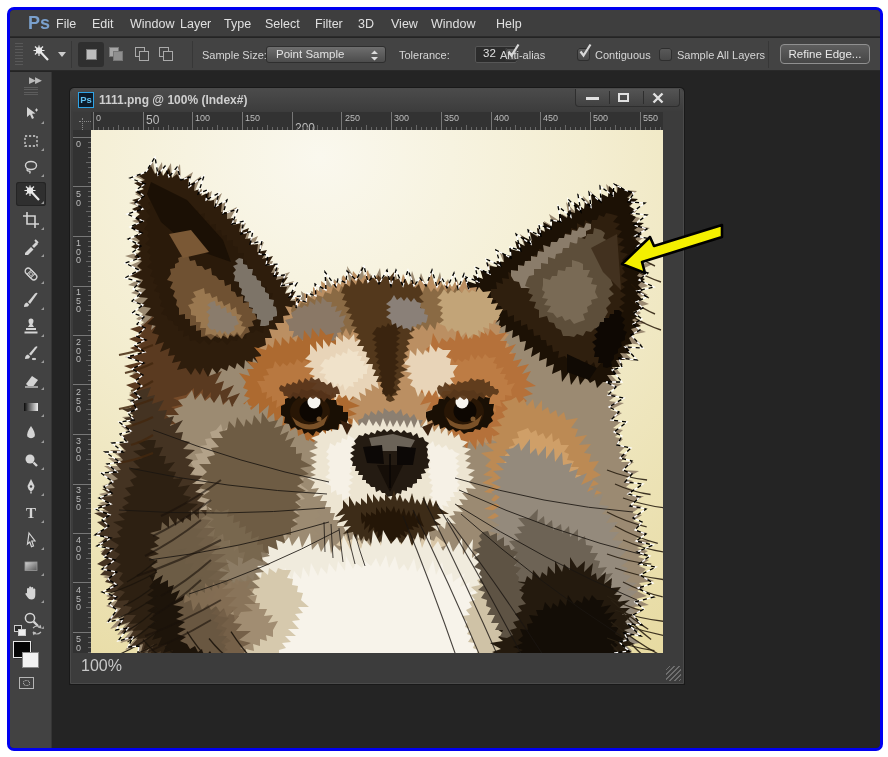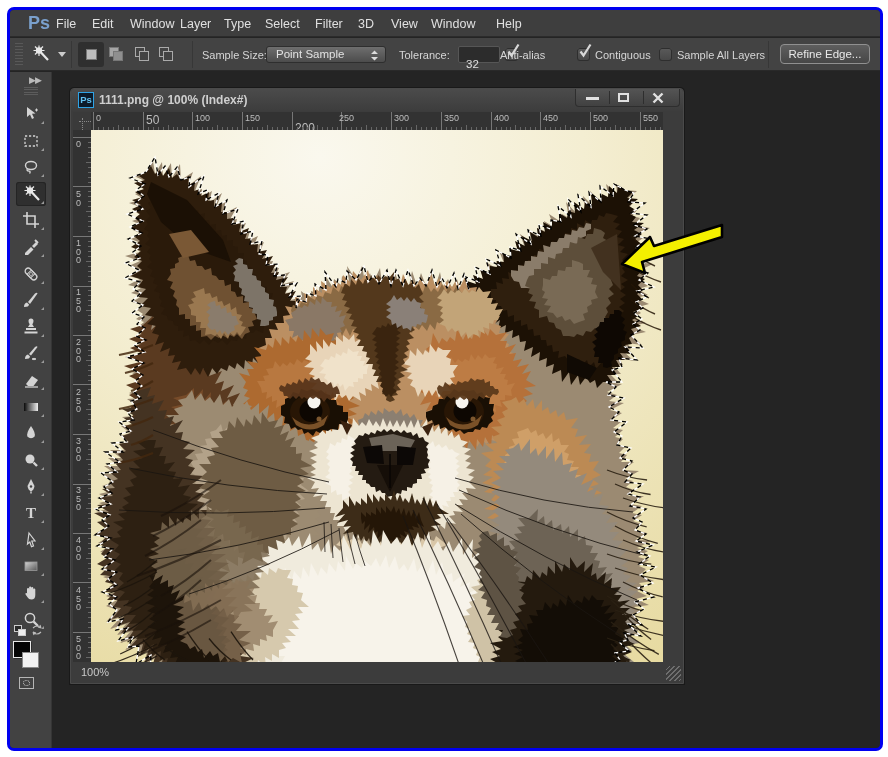--- a/index.html
+++ b/index.html
@@ -5,21 +5,21 @@
 .app{position:absolute;left:7px;top:7px;width:876px;height:744px;background:#242424;border:3px solid #0000f0;border-radius:7px;overflow:hidden}
 .menubar{position:absolute;left:0;top:0;right:0;height:27px;background:#3e3e3e;border-bottom:1px solid #2b2b2b;color:#e0e0e0;font-size:12.5px}
 .menubar span{position:absolute;top:7px}
 .opts{position:absolute;left:0;top:28px;right:0;height:33px;background:#434343;border-bottom:1px solid #292929;color:#d6d6d6;font-size:11px}
 .toolbar{position:absolute;left:0;top:62px;width:42px;bottom:0;background:#424242;border-right:1px solid #353535}
 .docwin{position:absolute;left:60px;top:78px;width:614px;height:596px;background:#3c3c3c;border:1px solid #4a4a4a;border-radius:4px 4px 0 0;box-shadow:0 0 0 1px #191919}
 .dtitle{position:absolute;left:0;top:0;right:0;height:23px;background:linear-gradient(#4b4b4b,#3c3c3c);border-radius:4px 4px 0 0;color:#cfcfcf;font-size:12px;font-weight:bold}
 .hruler{position:absolute;left:20px;top:23px;width:572px;height:18px;background:#323232;overflow:hidden}
 .vruler{position:absolute;left:2px;top:41px;width:18px;height:534px;background:#323232;overflow:hidden}
 .cvs{position:absolute;left:20px;top:41px;width:572px;height:534px;background:#f2ecca;overflow:hidden}
-.dstatus{position:absolute;left:1px;right:1px;bottom:1px;height:20px;background:#3c3c3c;color:#c8c8c8;font-size:11px}
+.dstatus{position:absolute;left:1px;right:1px;bottom:1px;height:29px;background:#3c3c3c;color:#c8c8c8;font-size:16px}
 .chkb{display:inline-block;width:13px;height:13px;border-radius:3px;background:linear-gradient(#5a5a5a,#474747);box-shadow:inset 0 0 0 1px #2e2e2e, inset 0 1px 0 #6a6a6a}
 .callout{position:absolute;left:700px;top:151px;width:154px;height:162px;background:#ffff00;border:2px solid #000;border-radius:12px;color:#000;font-size:18.5px;line-height:23.4px;padding:7px 0 0 13px}
 </style></head><body>
 <div class="app">
   <div class="menubar">
     <span style="left:18px;top:3px;color:#7aa0cc;font-weight:bold;font-size:18px">Ps</span>
     <span style="left:46px">File</span>
       <span style="left:82px">Edit</span>
       <span style="left:120px">Window</span>
     <span style="left:170px">Layer</span>
@@ -53,21 +53,21 @@
     <div style="position:absolute;left:125px;top:9px;width:10px;height:10px;border:1px solid #aaa"></div>
       <div style="position:absolute;left:129px;top:13px;width:10px;height:10px;background:#424242;border:1px solid #aaa"></div>
     <div style="position:absolute;left:149px;top:9px;width:10px;height:10px;border:1px solid #aaa"></div>
       <div style="position:absolute;left:153px;top:13px;width:10px;height:10px;border:1px solid #aaa;background:#424242"></div>
     <div style="position:absolute;left:182px;top:3px;width:1px;height:27px;background:#373737"></div>
     <span style="position:absolute;left:192px;top:11px">Sample Size:</span>
     <div style="position:absolute;left:256px;top:8px;width:120px;height:17px;background:linear-gradient(#6e6e6e,#4c4c4c);border:1px solid #2e2e2e;border-radius:3px;padding:1px 0 0 9px;font-size:11.5px;color:#e2e2e2">Point Sample<svg style="position:absolute;right:6px;top:3px" width="9" height="11" viewBox="0 0 9 11">
           <path d="M1 4 L4.5 0.5 L8 4 Z M1 7 L4.5 10.5 L8 7 Z" fill="#ddd"></path>
         </svg></div>
     <span style="position:absolute;left:389px;top:11px">Tolerance:</span>
-    <div style="position:absolute;left:448px;top:8px;width:42px;height:17px;background:#2c2c2c;border:1px solid #565656;border-radius:2px;padding:11px 0 0 7px;font-size:11.5px;color:#e0e0e0">32</div>
+    <div style="position:absolute;left:465px;top:8px;width:42px;height:17px;background:#2c2c2c;border:1px solid #565656;border-radius:2px;padding:0 0 0 7px;font-size:11.5px;color:#e0e0e0">32</div>
     <div class="chkb" style="position:absolute;left:495px;top:10px"></div>
       <div style="position:absolute;left:496px;top:5px"><svg width="15" height="16" viewBox="0 0 15 16">
           <path d="M2.5 8.5 L5.5 12.5 L12.5 1.5" stroke="#d8d8d8" stroke-width="2.2" fill="none"></path>
         </svg></div>
     <span style="position:absolute;left:490px;top:11px">Anti-alias</span>
     <div class="chkb" style="position:absolute;left:567px;top:10px"></div>
       <div style="position:absolute;left:568px;top:5px"><svg width="15" height="16" viewBox="0 0 15 16">
           <path d="M2.5 8.5 L5.5 12.5 L12.5 1.5" stroke="#d8d8d8" stroke-width="2.2" fill="none"></path>
         </svg></div>
     <span style="position:absolute;left:585px;top:11px">Contiguous</span>
@@ -317,21 +317,21 @@
         <div style="position:absolute;left:206px;bottom:0;width:1px;height:3px;background:#666"></div>
         <div style="position:absolute;left:211px;bottom:0;width:1px;height:3px;background:#666"></div>
         <div style="position:absolute;left:216px;bottom:0;width:1px;height:3px;background:#666"></div>
         <div style="position:absolute;left:221px;bottom:0;width:1px;height:3px;background:#666"></div>
         <div style="position:absolute;left:226px;bottom:0;width:1px;height:5px;background:#666"></div>
         <div style="position:absolute;left:231px;bottom:0;width:1px;height:3px;background:#666"></div>
         <div style="position:absolute;left:236px;bottom:0;width:1px;height:3px;background:#666"></div>
         <div style="position:absolute;left:241px;bottom:0;width:1px;height:3px;background:#666"></div>
         <div style="position:absolute;left:246px;bottom:0;width:1px;height:3px;background:#666"></div>
         <div style="position:absolute;left:250px;top:0;width:1px;height:18px;background:#777"></div>
-        <div style="position:absolute;left:248px;top:1px;font-size:9px;color:#bdbdbd">250</div>
+        <div style="position:absolute;left:254px;top:1px;font-size:9px;color:#bdbdbd">250</div>
         <div style="position:absolute;left:255px;bottom:0;width:1px;height:3px;background:#666"></div>
         <div style="position:absolute;left:260px;bottom:0;width:1px;height:3px;background:#666"></div>
         <div style="position:absolute;left:265px;bottom:0;width:1px;height:3px;background:#666"></div>
         <div style="position:absolute;left:270px;bottom:0;width:1px;height:3px;background:#666"></div>
         <div style="position:absolute;left:275px;bottom:0;width:1px;height:5px;background:#666"></div>
         <div style="position:absolute;left:280px;bottom:0;width:1px;height:3px;background:#666"></div>
         <div style="position:absolute;left:285px;bottom:0;width:1px;height:3px;background:#666"></div>
         <div style="position:absolute;left:290px;bottom:0;width:1px;height:3px;background:#666"></div>
         <div style="position:absolute;left:295px;bottom:0;width:1px;height:3px;background:#666"></div>
         <div style="position:absolute;left:300px;top:0;width:1px;height:18px;background:#777"></div>

